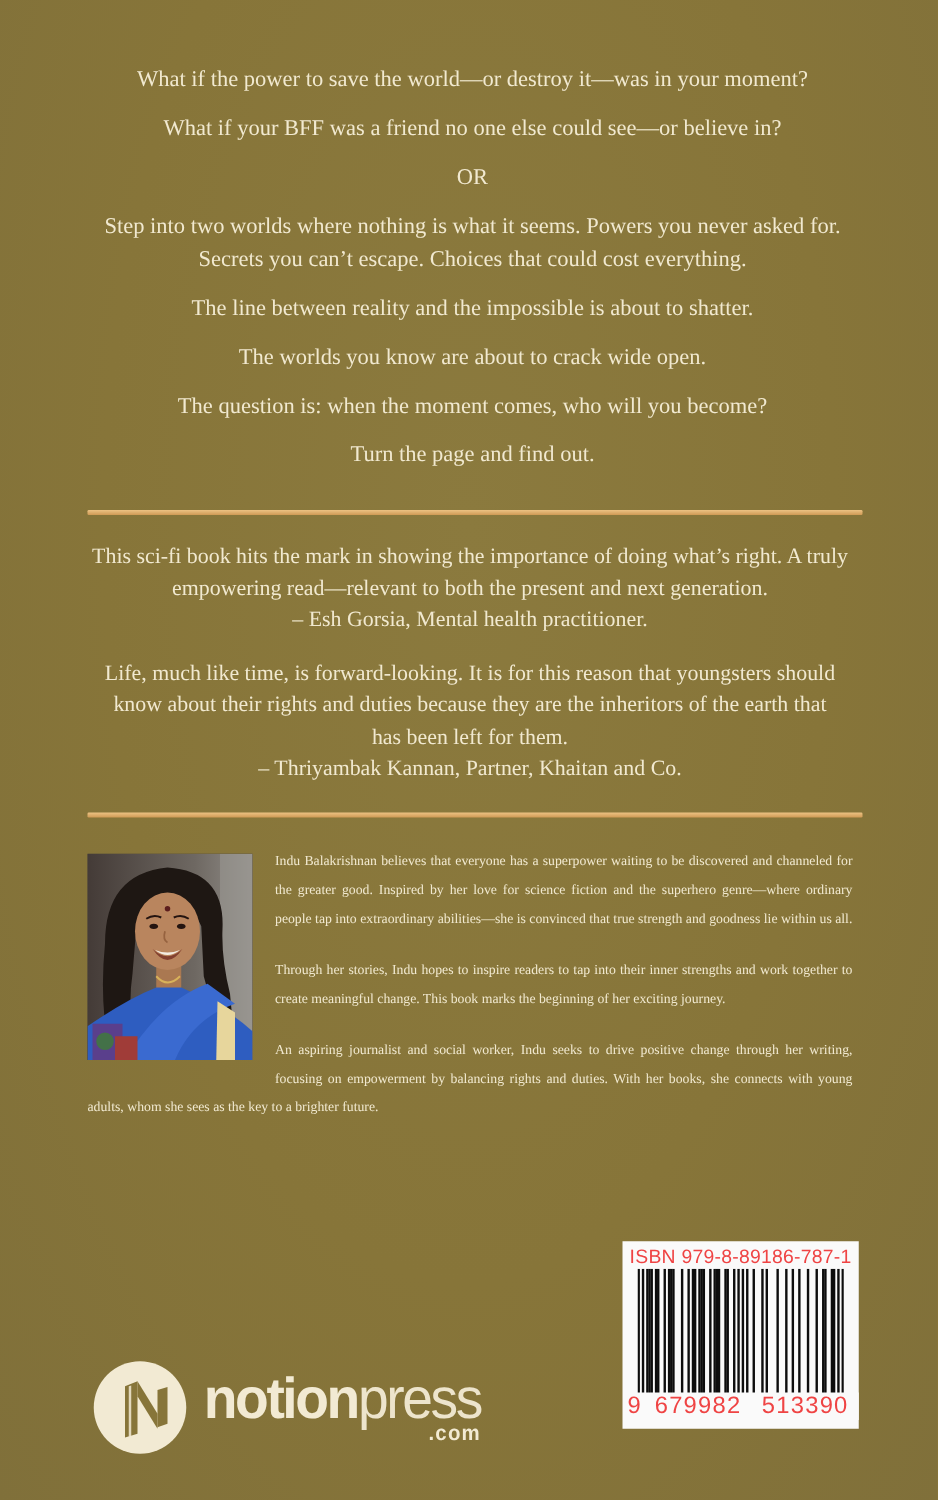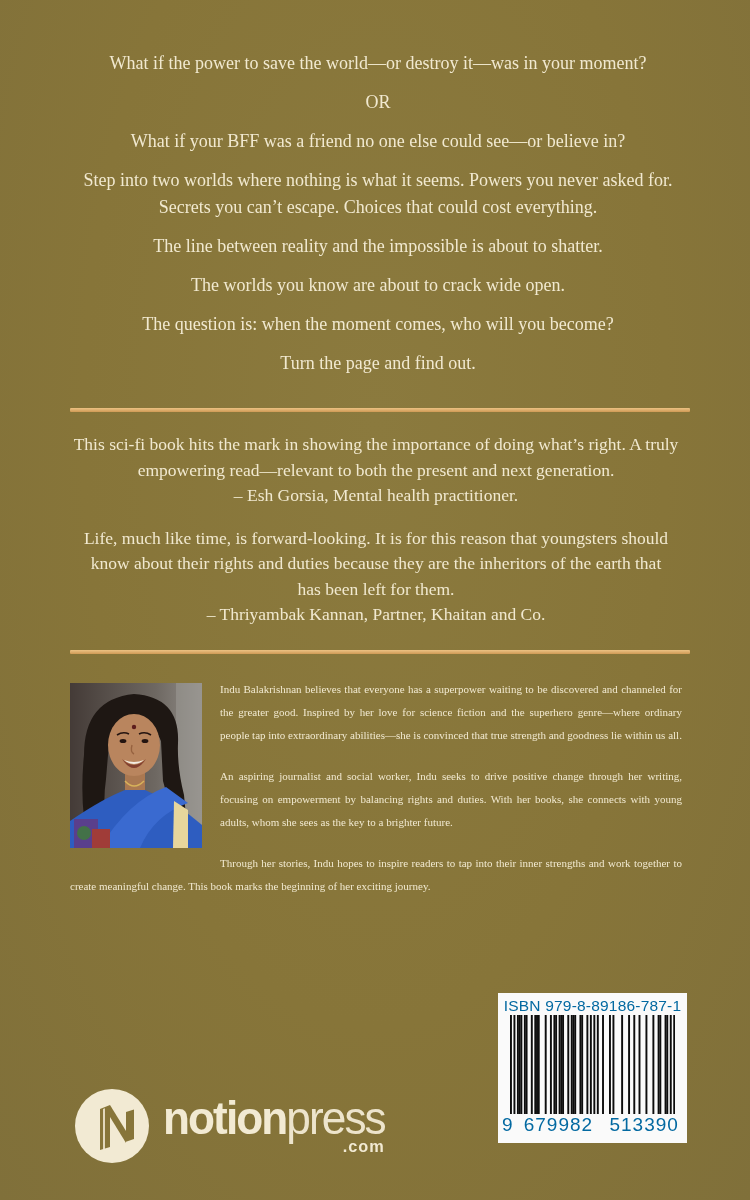--- a/index.html
+++ b/index.html
@@ -45,21 +45,21 @@
   .photo{
     float:left;width:132px;height:165px;
     margin:5px 18px 6px 0;
     background:#46403c;
   }
   .photo svg{display:block;}
   
   .barcode{
     position:absolute;left:498px;top:993px;width:189px;height:150px;
     background:#fafafa;
-    font-family:"Liberation Sans", sans-serif;color:#0369a1;
+    font-family:"Liberation Sans", sans-serif;color:#ef4444;
   }
   .isbn{
     position:absolute;top:4px;left:0;width:100%;
     text-align:center;font-size:15.5px;letter-spacing:0.2px;
   }
   .bars{position:absolute;left:12px;top:22px;}
   .bdigits{
     position:absolute;left:0;top:121px;width:100%;
     display:flex;align-items:flex-start;
     font-size:19px;letter-spacing:1px;
@@ -85,22 +85,22 @@
     letter-spacing:1px;margin-top:-4px;
   }
 </style>
 </head>
 <body>
 
 <div class="page">
 
   <section class="hook">
     <p>What if the power to save the world—or destroy it—was in your moment?</p>
+    <p>What if your BFF was a friend no one else could see—or believe in?</p>
     <p>OR</p>
-    <p>What if your BFF was a friend no one else could see—or believe in?</p>
     <p>Step into two worlds where nothing is what it seems. Powers you never asked for. Secrets you can’t escape. Choices that could cost everything.</p>
     <p>The line between reality and the impossible is about to shatter.</p>
     <p>The worlds you know are about to crack wide open.</p>
     <p>The question is: when the moment comes, who will you become?</p>
     <p>Turn the page and find out.</p>
   </section>
 
   <div class="divider d1"></div>
 
   <section class="quotes">
@@ -148,22 +148,22 @@
         <path d="M0,165 L0,138 Q32,116 55,107 L75,107 Q110,122 132,142 L132,165 Z" fill="#2e5dc0"></path>
         <path d="M30,165 Q58,118 96,104 L118,120 Q84,132 70,165 Z" fill="#3a6ad0"></path>
         <path d="M104,118 L118,127 L118,165 L103,165 Z" fill="#e7d69c"></path>
 
         <rect x="4" y="136" width="24" height="29" fill="#5a3f8c"></rect>
         <rect x="22" y="146" width="18" height="19" fill="#a03c38"></rect>
         <circle cx="14" cy="150" r="7" fill="#3f7a3c" opacity="0.85"></circle>
       </svg>
     </div>
     <p class="bio">Indu Balakrishnan believes that everyone has a superpower waiting to be discovered and channeled for the greater good. Inspired by her love for science fiction and the superhero genre—where ordinary people tap into extraordinary abilities—she is convinced that true strength and goodness lie within us all.</p>
+    <p class="bio">Through her stories, Indu hopes to inspire readers to tap into their inner strengths and work together to create meaningful change. This book marks the beginning of her exciting journey.</p>
     <p class="bio">An aspiring journalist and social worker, Indu seeks to drive positive change through her writing, focusing on empowerment by balancing rights and duties. With her books, she connects with young adults, whom she sees as the key to a brighter future.</p>
-    <p class="bio">Through her stories, Indu hopes to inspire readers to tap into their inner strengths and work together to create meaningful change. This book marks the beginning of her exciting journey.</p>
   </section>
 
   <div class="barcode">
     <div class="isbn">ISBN 979-8-89186-787-1</div>
     <svg class="bars" width="165" height="116" viewBox="0 0 165 116" xmlns="http://www.w3.org/2000/svg">
         <rect x="0.00" y="0" width="1.92" height="116" fill="#0d0d0d"></rect>
         <rect x="3.47" y="0" width="1.92" height="116" fill="#0d0d0d"></rect>
         <rect x="6.95" y="0" width="1.92" height="103" fill="#0d0d0d"></rect>
         <rect x="8.68" y="0" width="1.92" height="103" fill="#0d0d0d"></rect>
         <rect x="10.42" y="0" width="1.92" height="103" fill="#0d0d0d"></rect>

